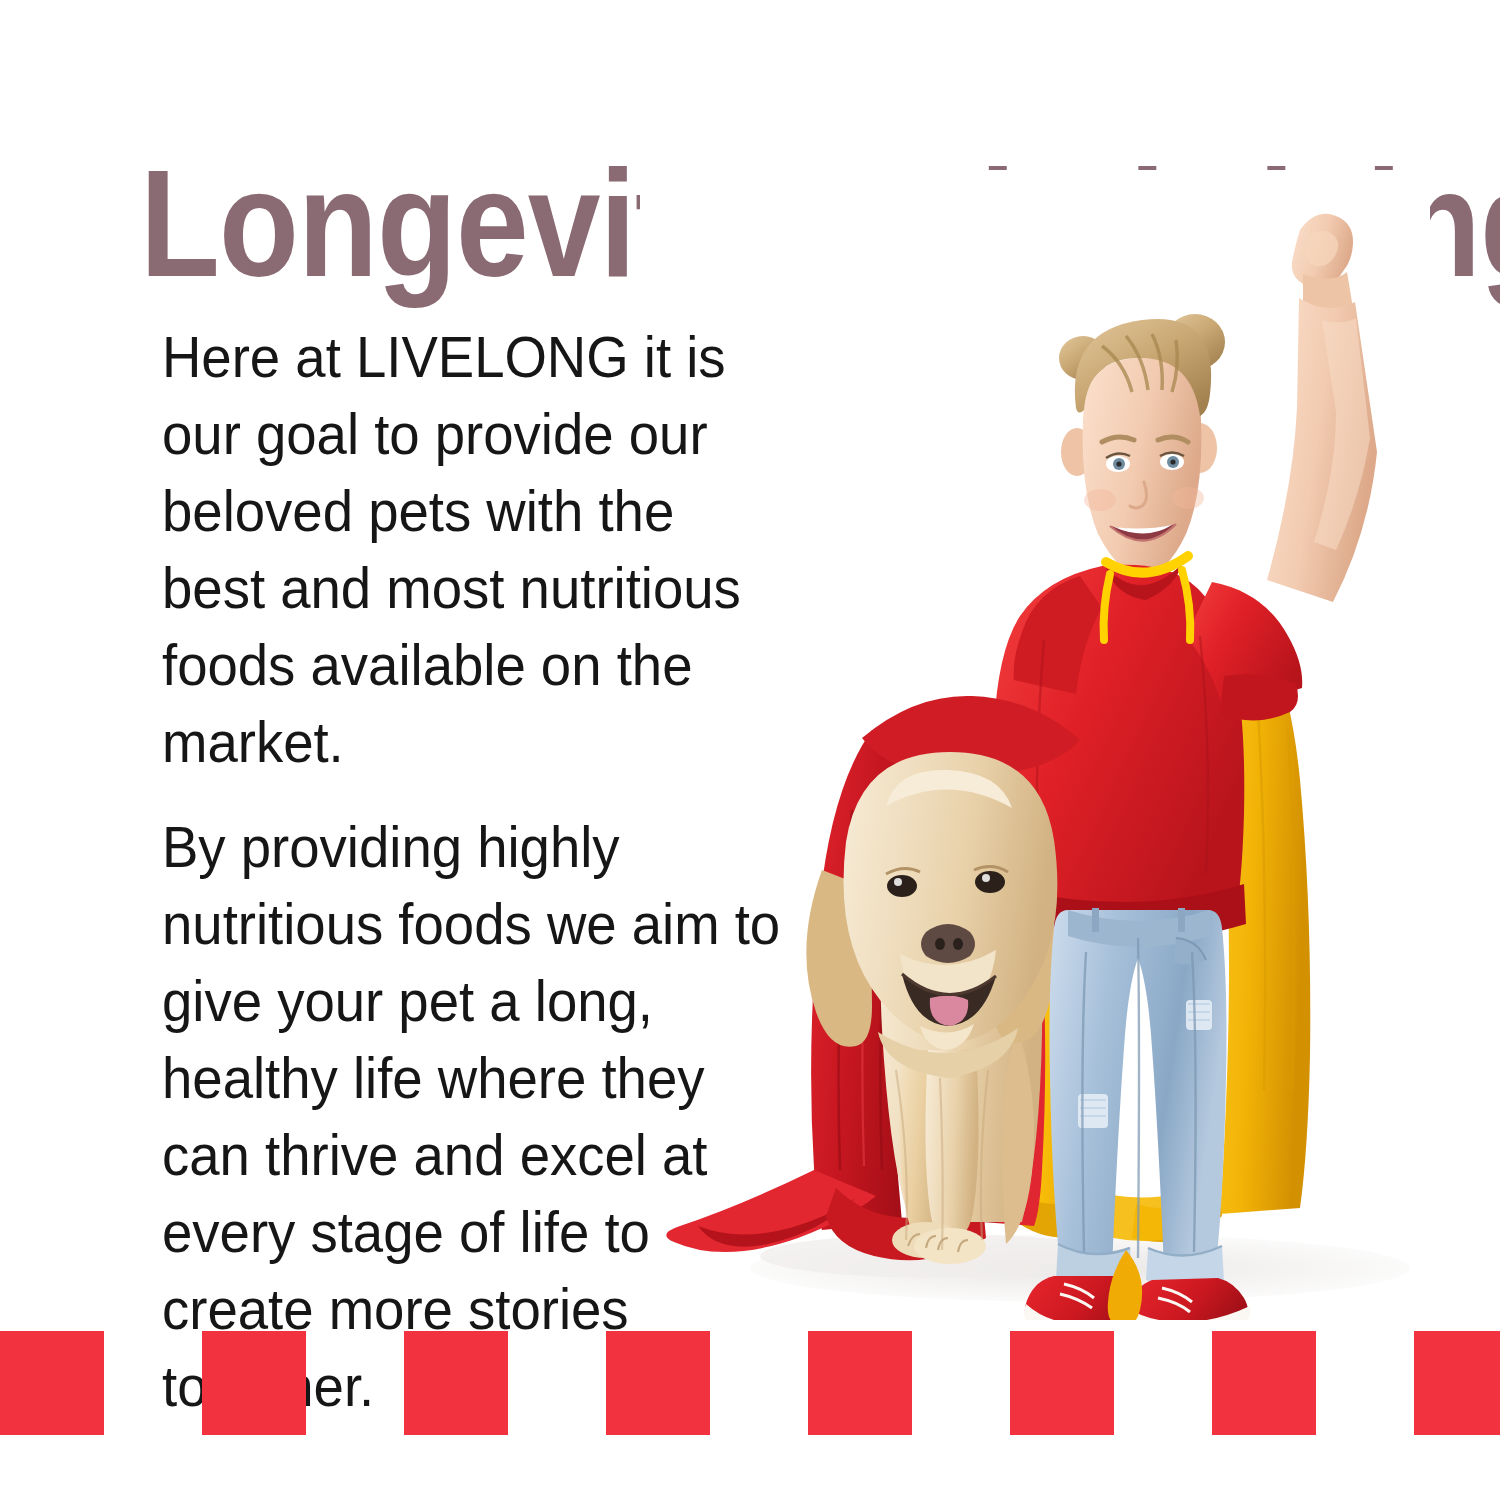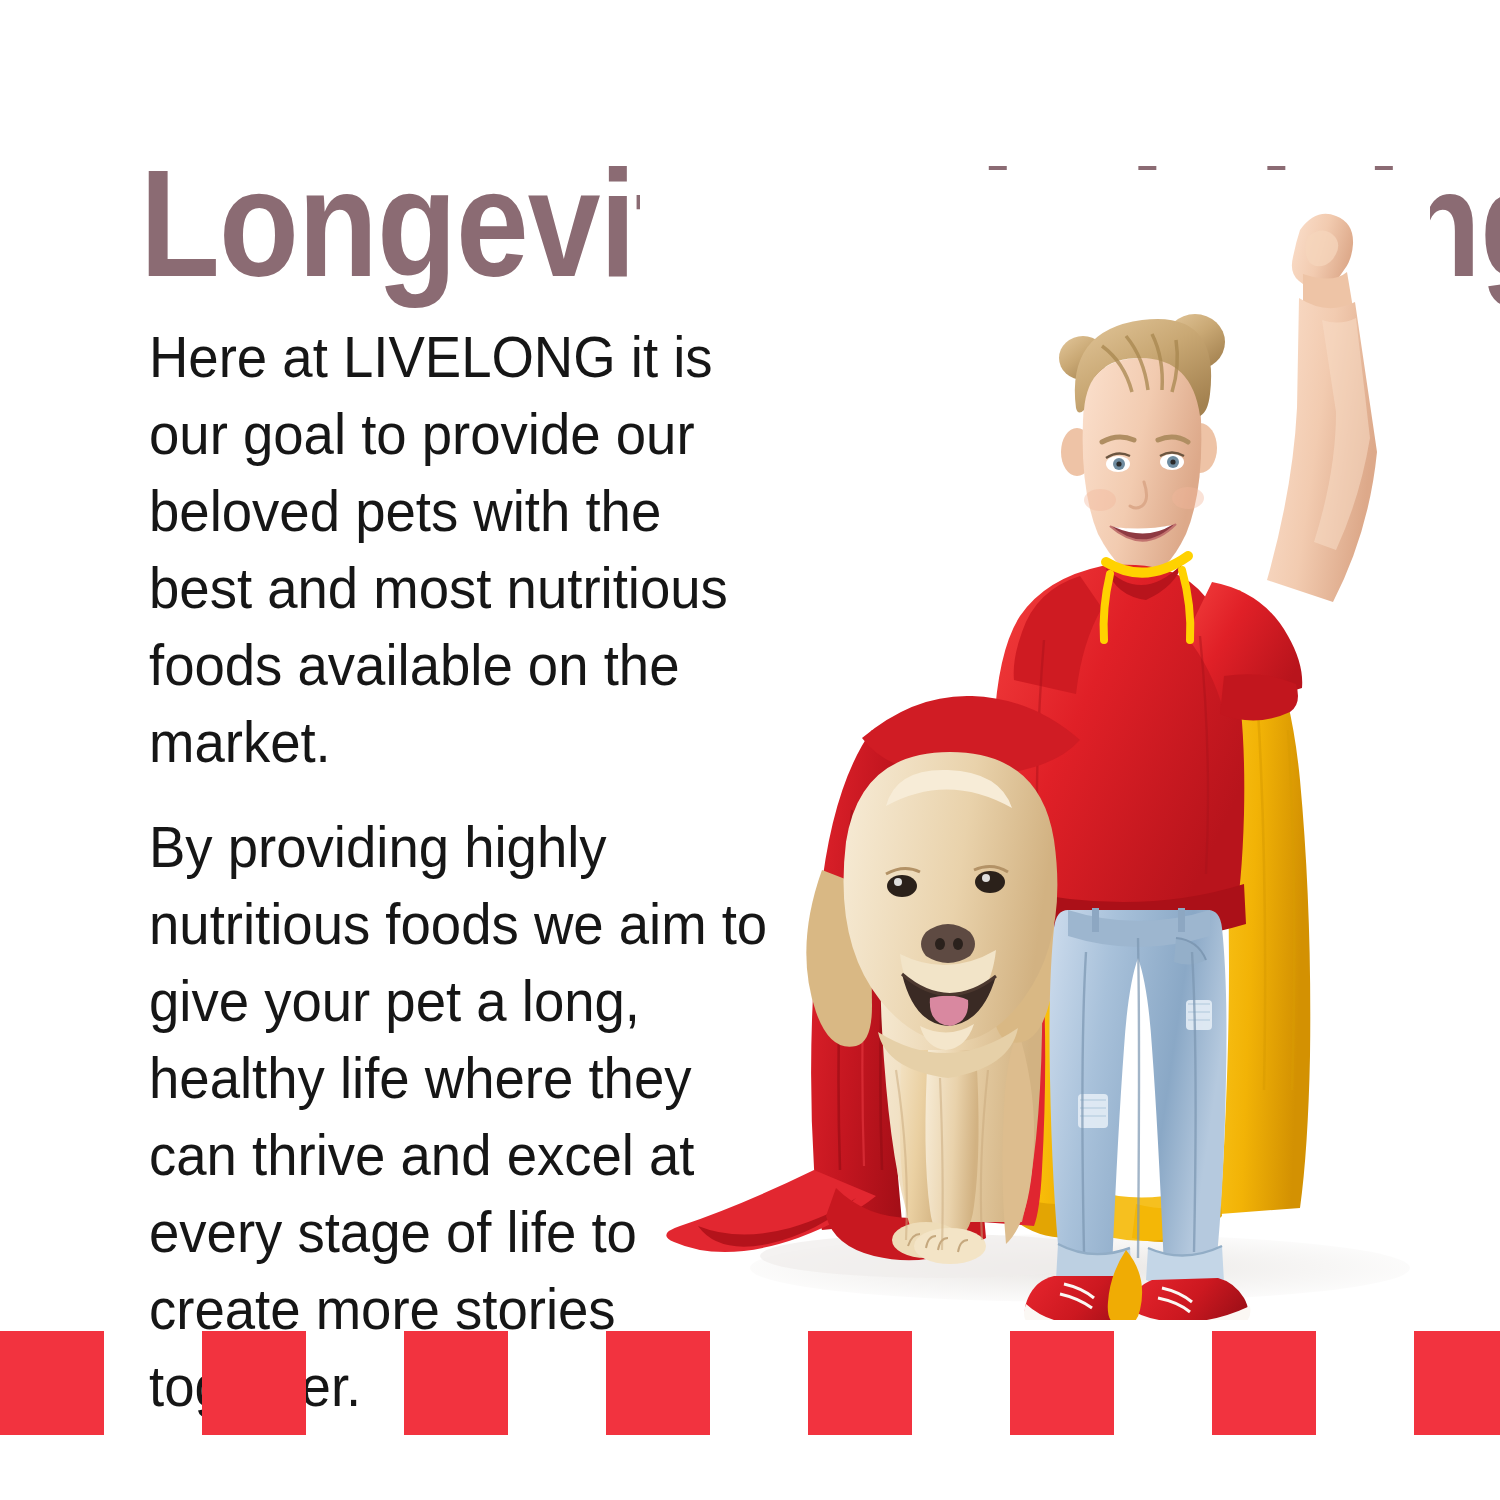--- a/index.html
+++ b/index.html
@@ -32,21 +32,21 @@
     letter-spacing: -1px;
     color: #8b6b73;
     white-space: nowrap;
     transform: scaleX(0.86);
     transform-origin: left top;
   }
 
   
   #copy-block {
     position: absolute;
-    left: 149px;
+    left: 162px;
     top: 318px;
     width: 660px;
     z-index: 6;
   }
   .para {
     margin: 0 0 28px 0;
     font-family: "Liberation Sans Narrow", "Liberation Sans", sans-serif;
     font-size: 58px;
     line-height: 77px;
     color: #161616;

